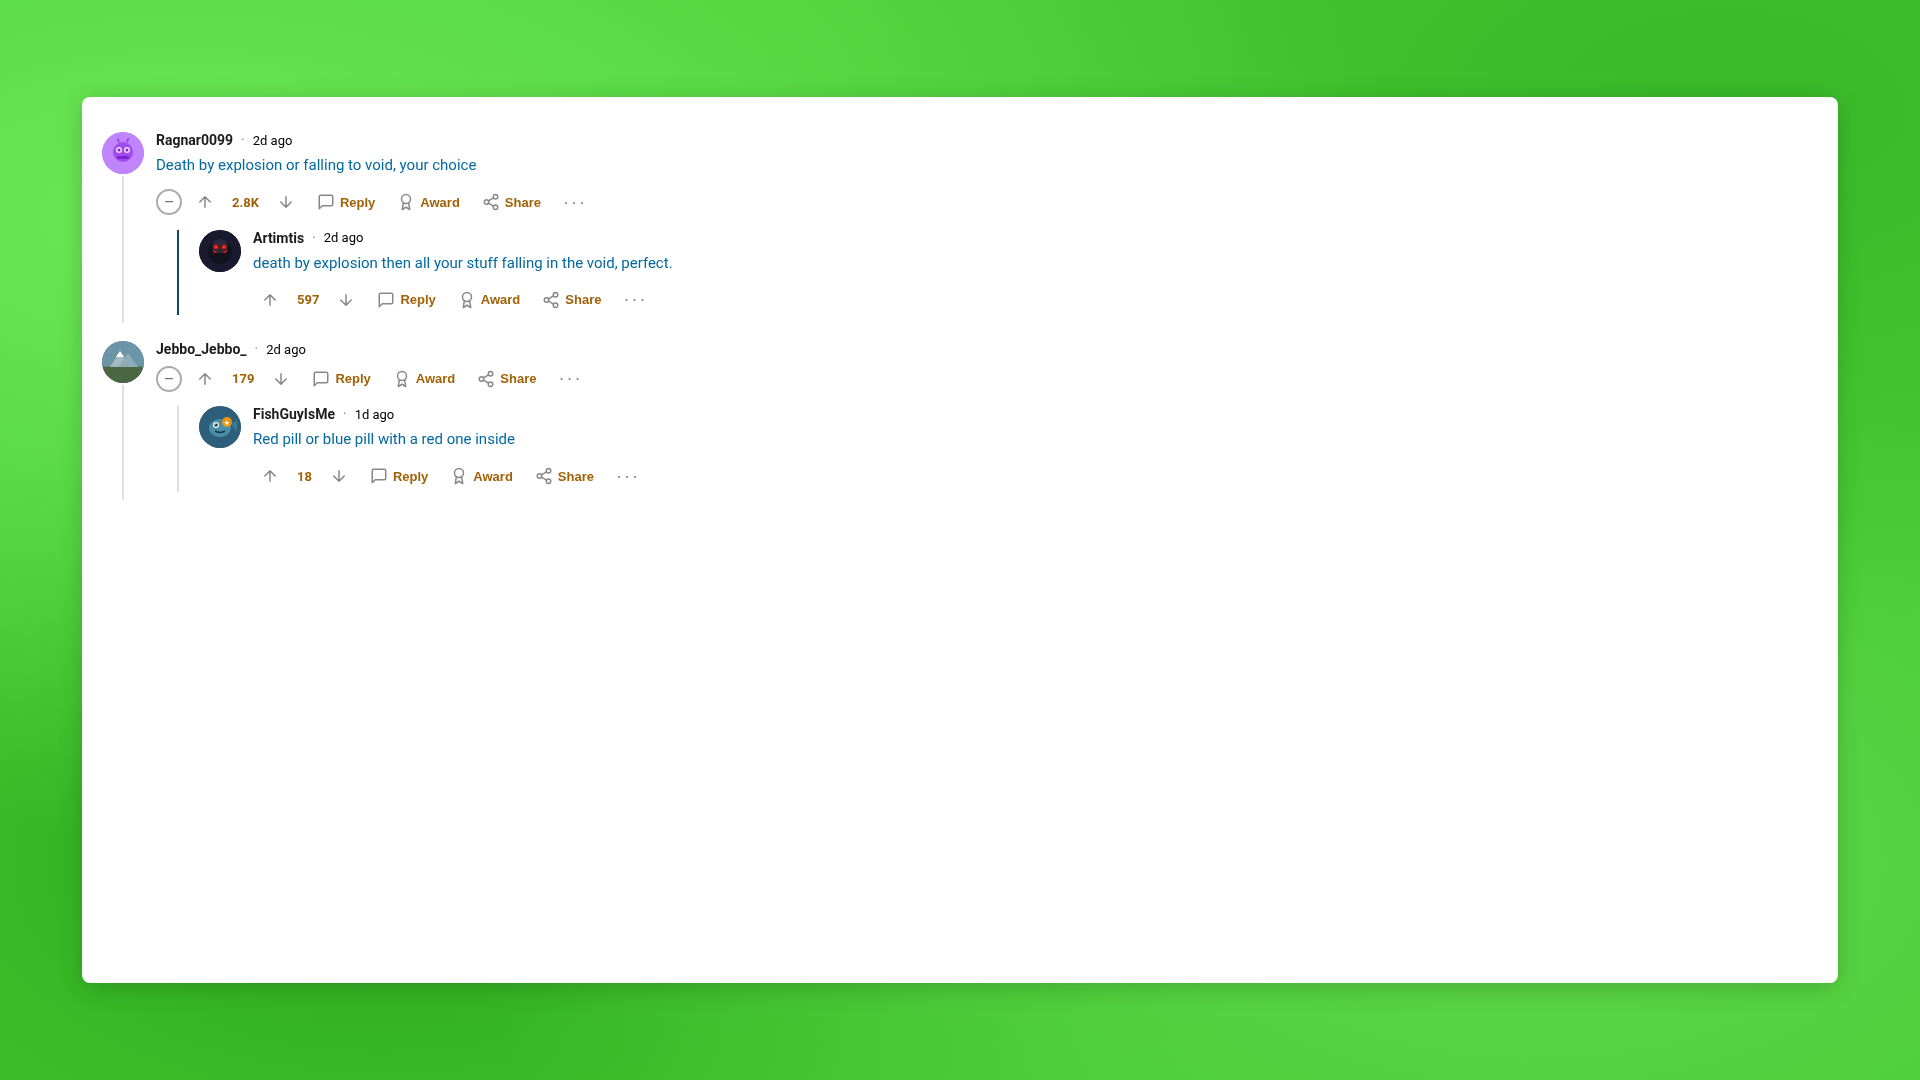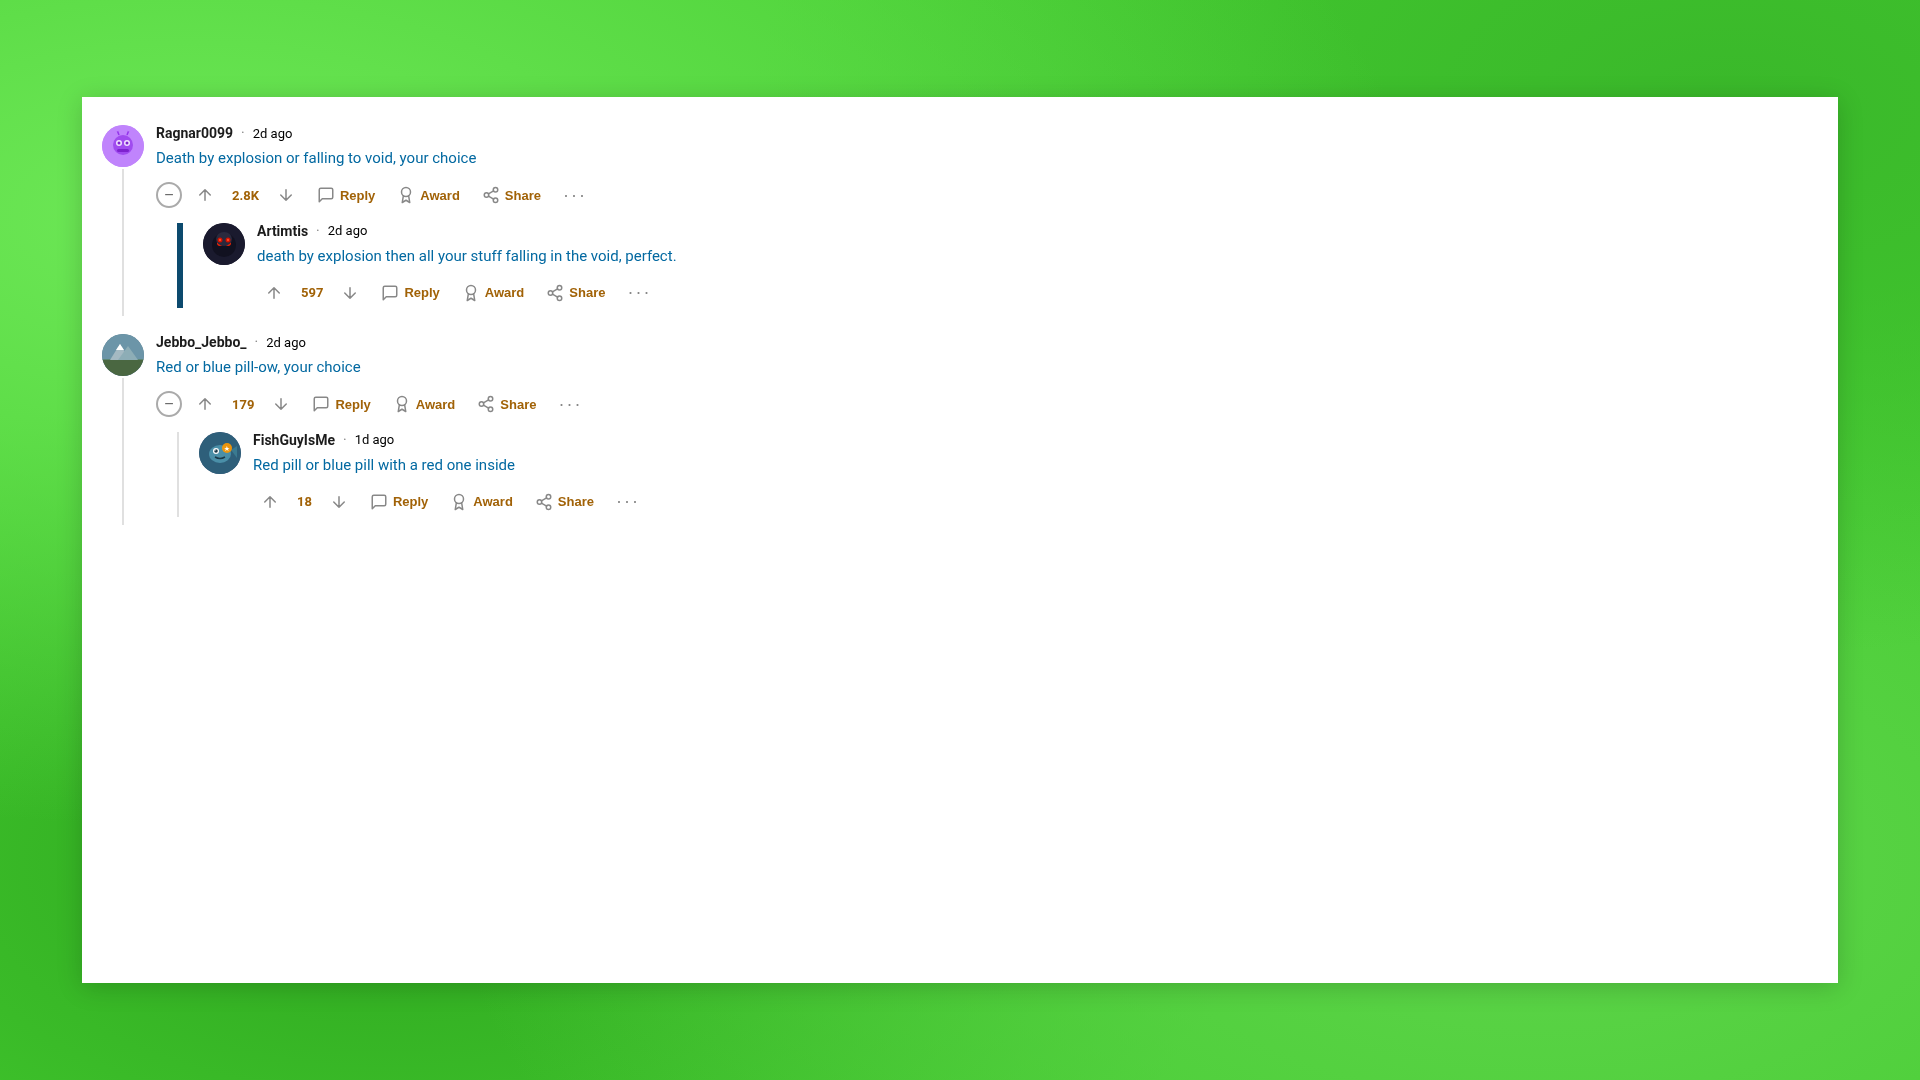--- a/index.html
+++ b/index.html
@@ -25,24 +25,24 @@
       background-color: #44cc30;
     }
 
     .card {
       position: absolute;
       top: 97px;
       left: 82px;
       right: 82px;
       bottom: 97px;
       background: #ffffff;
-      border-radius: 0;
+      border-radius: 8px;
       box-shadow: 0 4px 24px rgba(0,0,0,0.18);
       overflow: hidden;
-      padding: 28px 0;
+      padding: 35px 0;
     }
 
     .comment-thread {
       padding: 0 20px;
     }
 
     
     .comment {
       display: flex;
       gap: 12px;
@@ -174,21 +174,21 @@
       color: #888;
       font-size: 18px;
       letter-spacing: 2px;
       border-radius: 50%;
     }
 
     
     .thread-indent {
       margin-left: 21px;
       padding-left: 20px;
-      border-left: 6px solid #0c4a6e;
+      border-left: 2px solid #0c4a6e;
       margin-top: 12px;
     }
 
     .thread-indent-2 {
       margin-left: 21px;
       padding-left: 20px;
       border-left: 2px solid #e0e0e0;
       margin-top: 12px;
     }
   </style>
@@ -364,21 +364,20 @@
           </div>
           <div style="width:2px;background:#e0e0e0;flex:1;min-height:8px;margin-top:2px;"></div>
         </div>
 
         <div class="comment-body">
           <div class="comment-header">
             <span class="username">Jebbo_Jebbo_</span>
             <span class="dot">·</span>
             <span class="timestamp">2d ago</span>
           </div>
-          <div class="comment-text">Red or blue pill-ow, your choice</div>
 
           <div class="action-bar">
             <button class="collapse-btn">−</button>
             <button class="action-btn">
               <svg class="icon-svg" viewBox="0 0 24 24">
                   <path d="M12 19V5M5 12l7-7 7 7" stroke="#888"></path>
                 </svg>
             </button>
             <span class="vote-count">179</span>
             <button class="action-btn">

